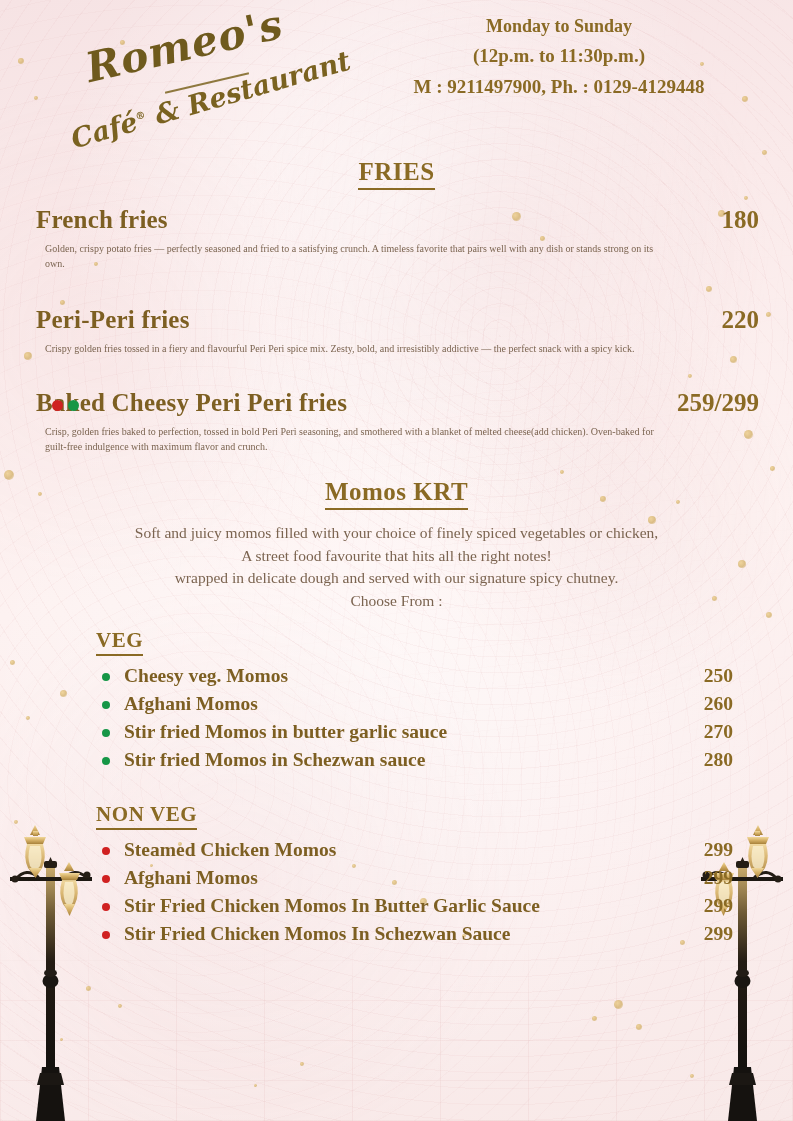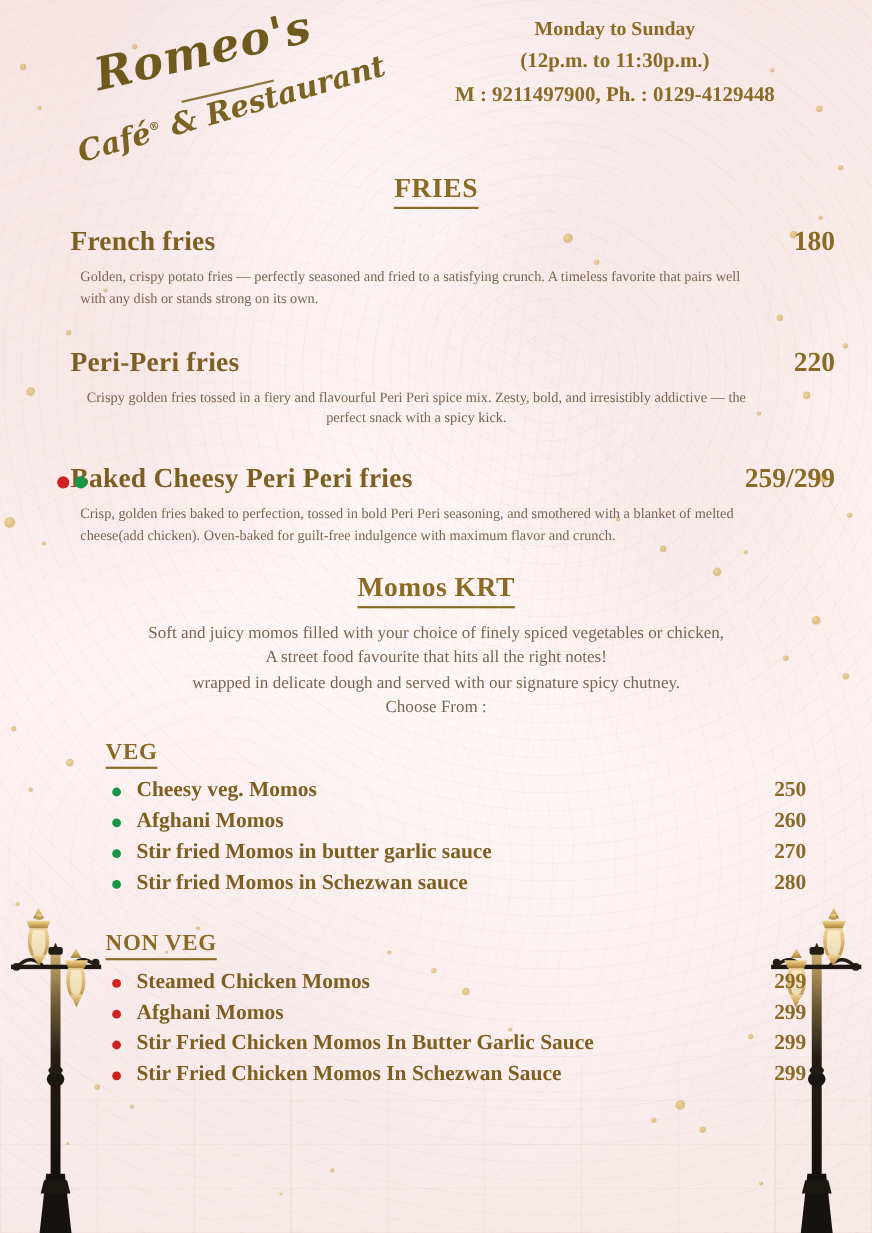--- a/index.html
+++ b/index.html
@@ -167,21 +167,21 @@
     display: block;
   }
   .section-title .u {
     display: inline-block;
     border-bottom: 2.5px solid #8a6a24;
     padding-bottom: 2px;
   }
 
   .item {
     position: relative;
-    padding: 0 34px 0 64px;
+    padding: 0 34px 0 36px;
   }
   .item-head {
     display: flex;
     align-items: baseline;
     justify-content: space-between;
     gap: 12px;
   }
   .item-name {
     font-size: 25px;
     font-weight: 700;
@@ -194,21 +194,21 @@
   }
   .item-price {
     font-size: 25px;
     font-weight: 700;
     color: #8a6a24;
     white-space: nowrap;
   }
   .item-desc {
     margin-top: 7px;
     padding-left: 9px;
-    font-size: 13px;
+    font-size: 10px;
     line-height: 1.52;
     color: #7b6450;
     max-width: 620px;
   }
 
   .dot {
     width: 11px;
     height: 11px;
     border-radius: 50%;
     display: inline-block;
@@ -399,21 +399,21 @@
     </div>
 
     <div class="item" style="margin-top:16px;">
       <div class="item-head">
         <div class="item-name">French fries</div>
         <div class="item-price">180</div>
       </div>
       <div class="item-desc">Golden, crispy potato fries — perfectly seasoned and fried to a satisfying crunch. A timeless favorite that pairs well with any dish or stands strong on its own.</div>
     </div>
 
-    <div class="item" style="margin-top:35px;text-align:center;">
+    <div class="item" style="margin-top:35px;">
       <div class="item-head">
         <div class="item-name">Peri-Peri fries</div>
         <div class="item-price">220</div>
       </div>
       <div class="item-desc">Crispy golden fries tossed in a fiery and flavourful Peri Peri spice mix. Zesty, bold, and irresistibly addictive — the perfect snack with a spicy kick.</div>
     </div>
 
     <div class="item" style="margin-top:32px;">
       <div class="dots-prefix">
         <span class="dot red"></span>

